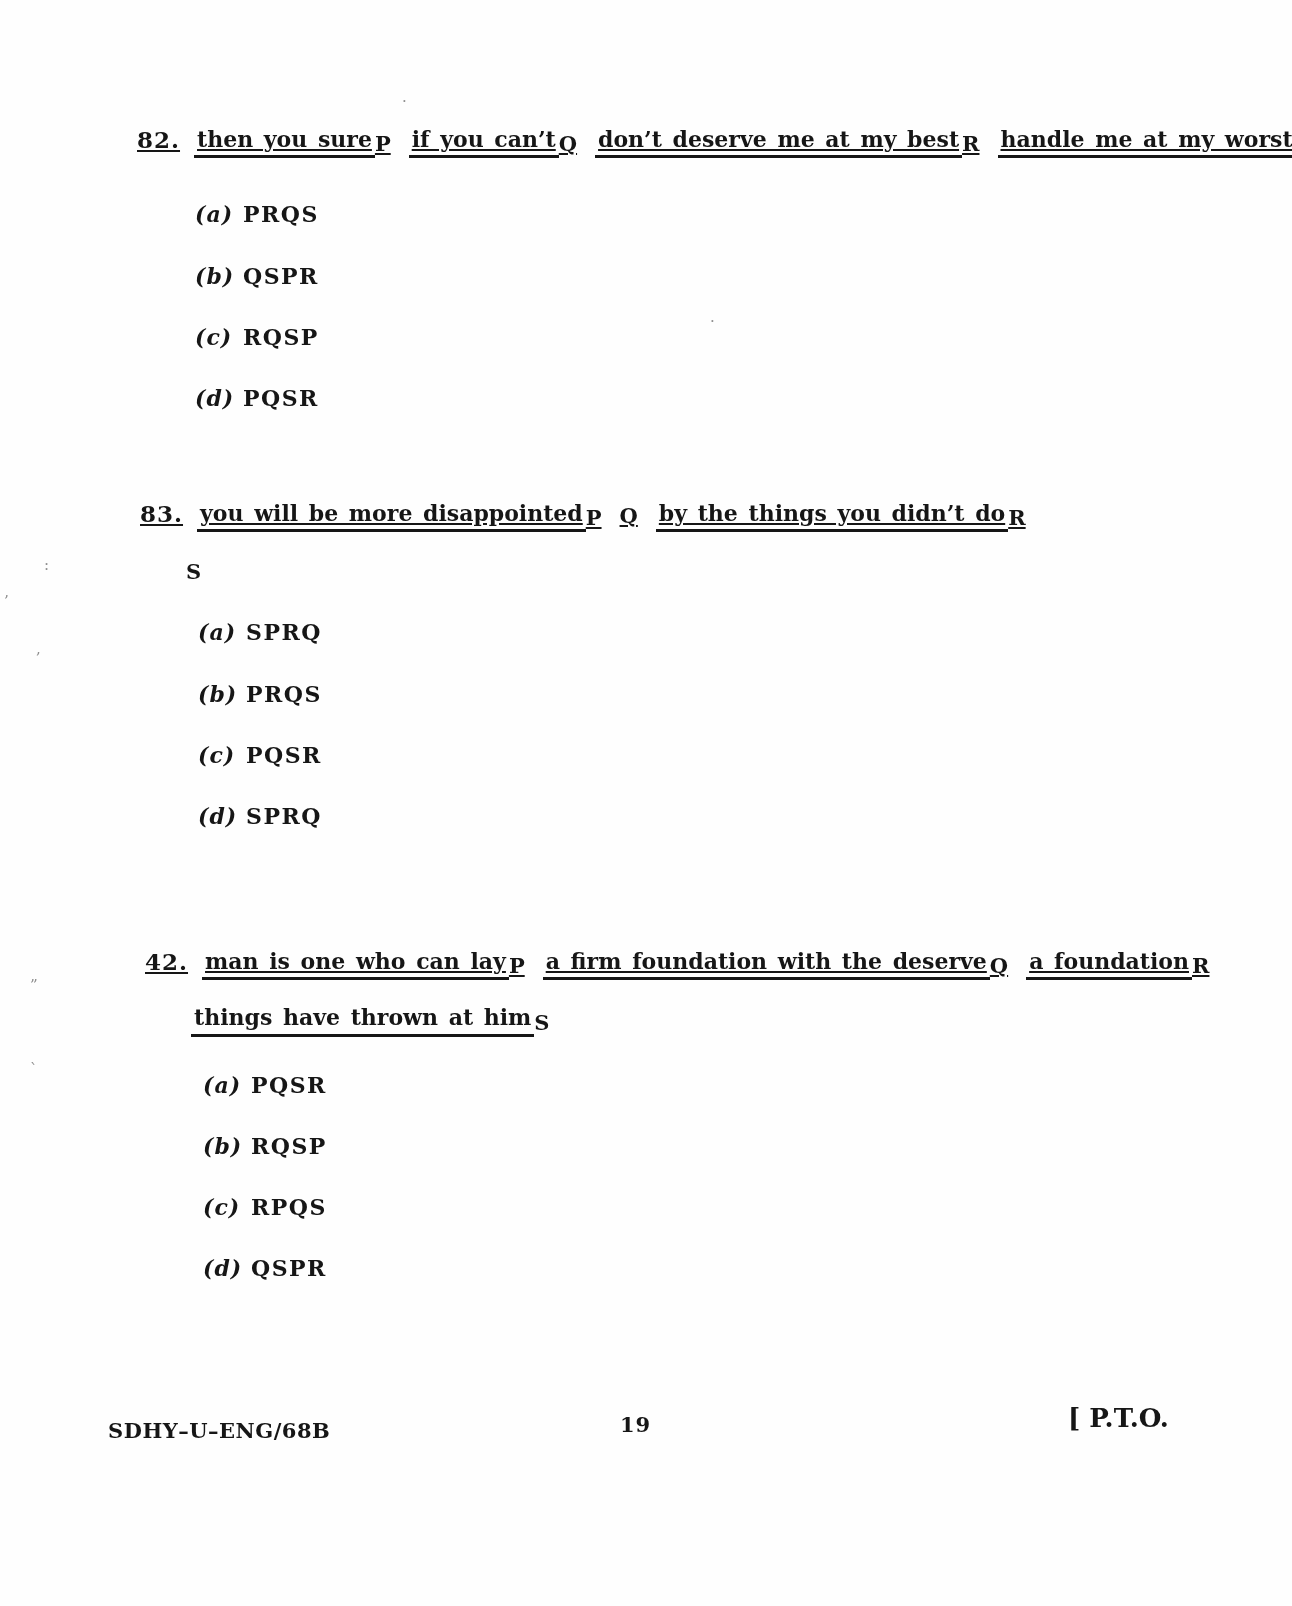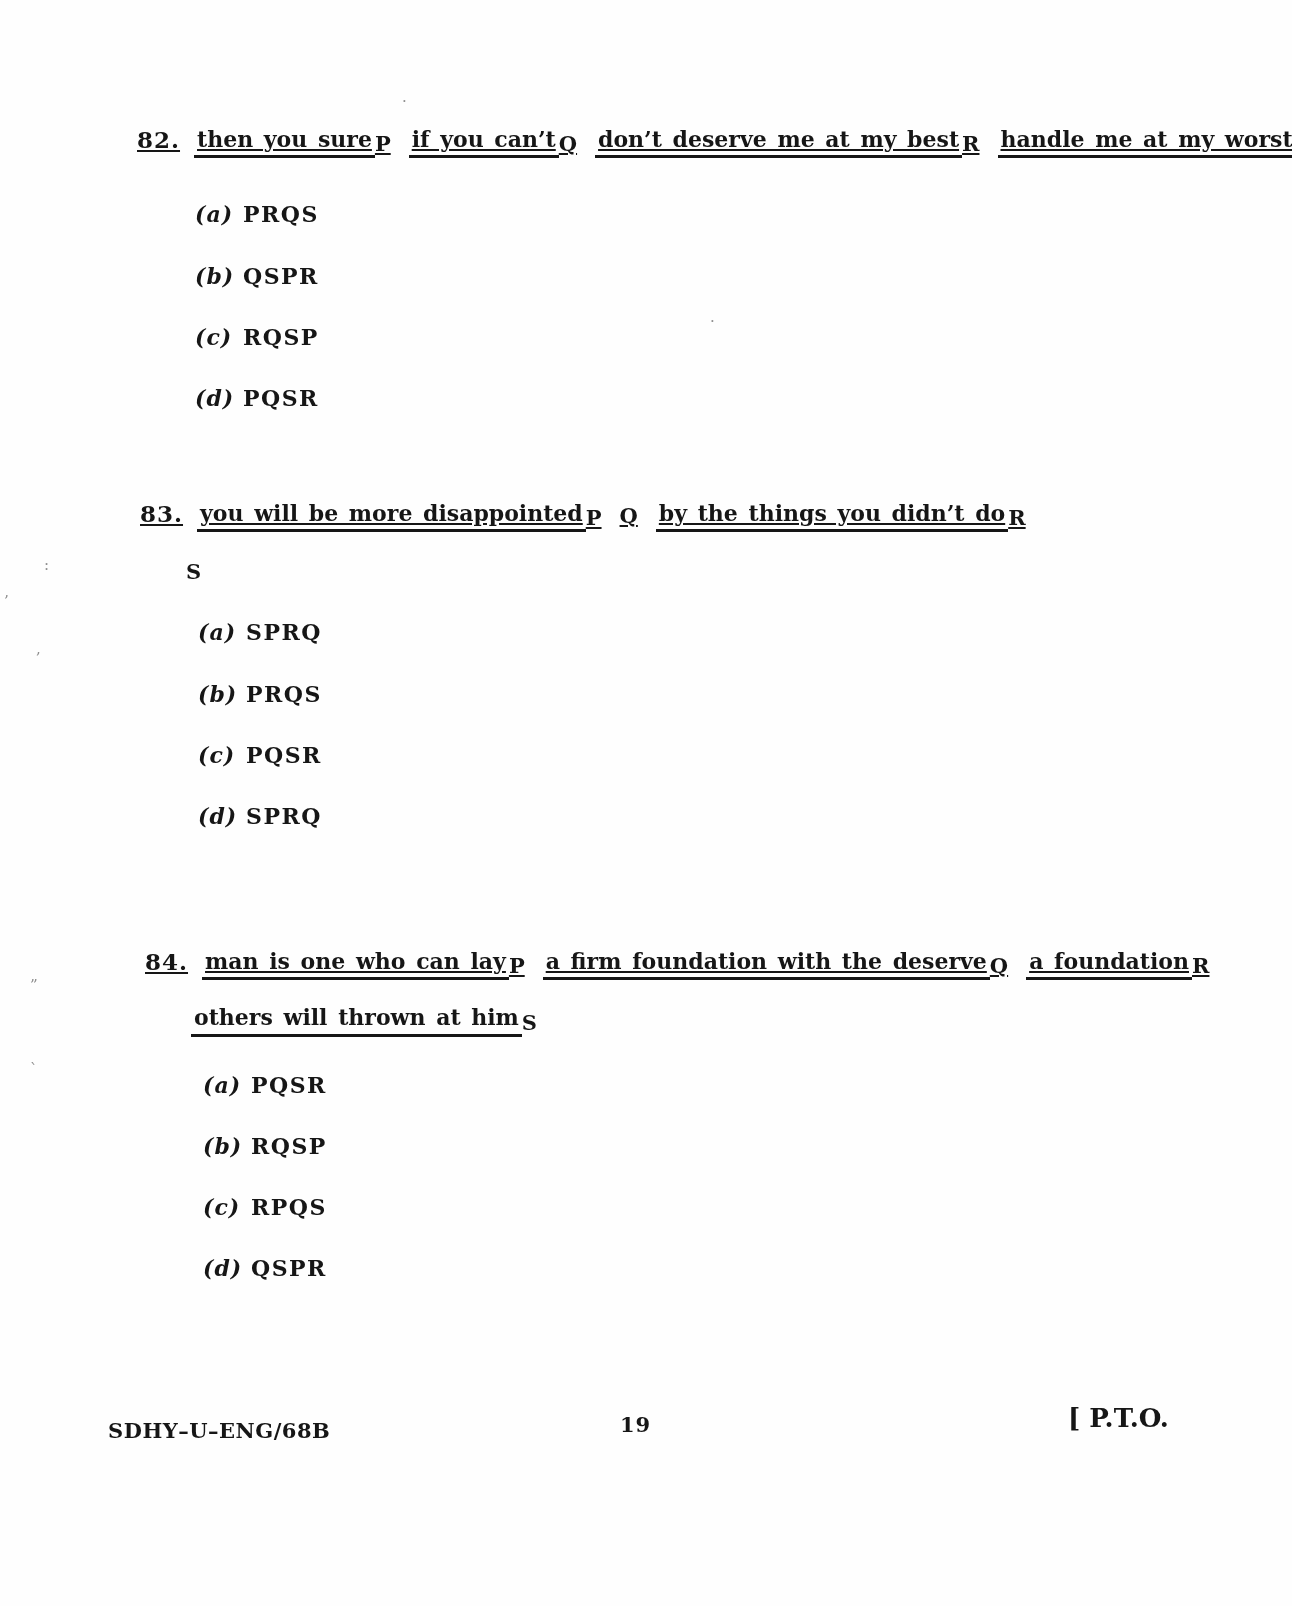--- a/index.html
+++ b/index.html
@@ -120,39 +120,39 @@
     </div>
     <div class="option">
       <span class="opt-key">(d)</span>
       <span class="opt-val">SPRQ</span>
     </div>
   </div>
 </section>
 
 <section class="question" id="q84">
   <div class="q-header">
-    <span class="q-num">84.</span>
+    <span class="q-num">42.</span>
     <div class="segments">
       <div class="segment">
         <span class="seg-text">man is one who can lay</span>
         <span class="seg-label">P</span>
       </div>
       <div class="segment">
         <span class="seg-text">a firm foundation with the deserve</span>
         <span class="seg-label">Q</span>
       </div>
       <div class="segment">
         <span class="seg-text">a foundation</span>
         <span class="seg-label">R</span>
       </div>
     </div>
   </div>
   <div class="row2">
     <div class="segment">
-      <span class="seg-text">others will thrown at him</span>
+      <span class="seg-text">things have thrown at him</span>
       <span class="seg-label">S</span>
     </div>
   </div>
   <div class="options after-row2">
     <div class="option">
       <span class="opt-key">(a)</span>
       <span class="opt-val">PQSR</span>
     </div>
     <div class="option">
       <span class="opt-key">(b)</span>

